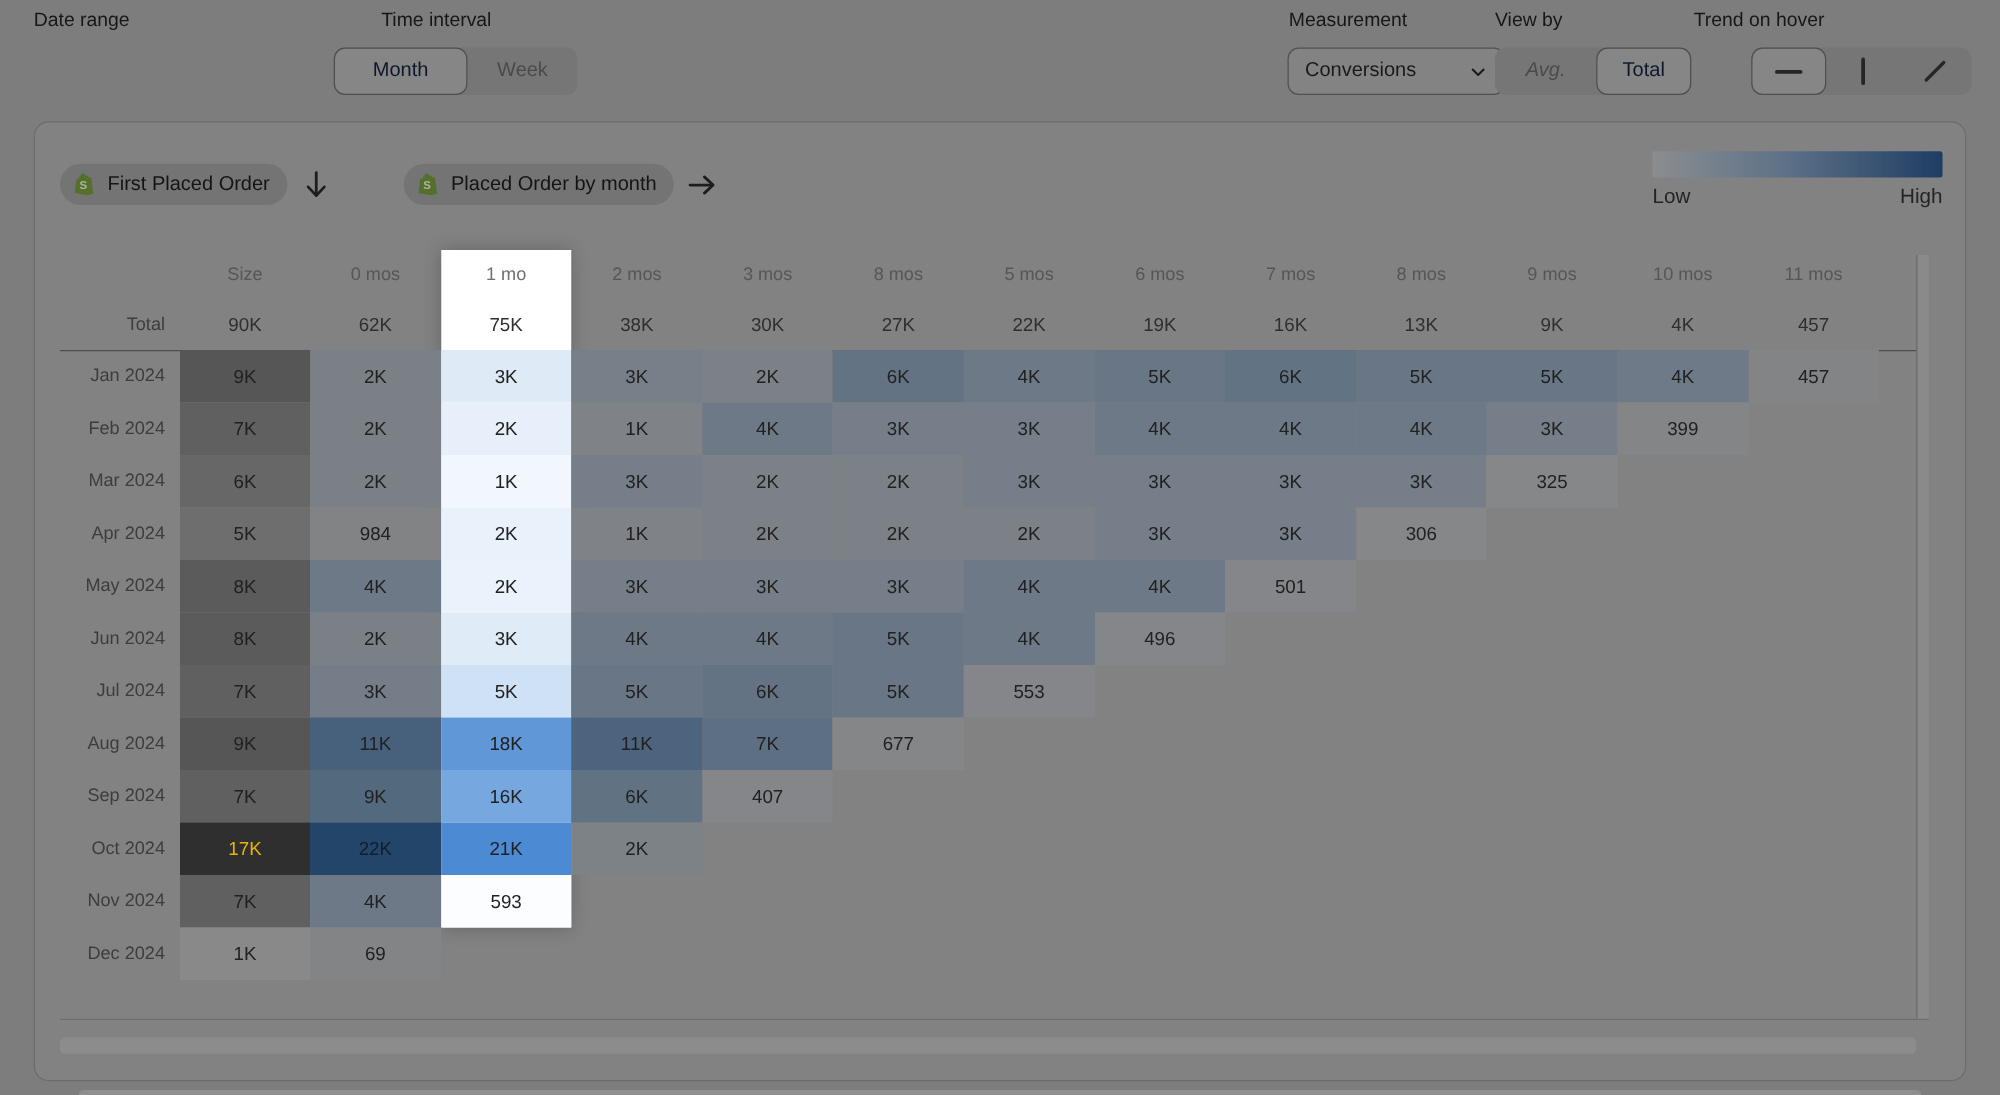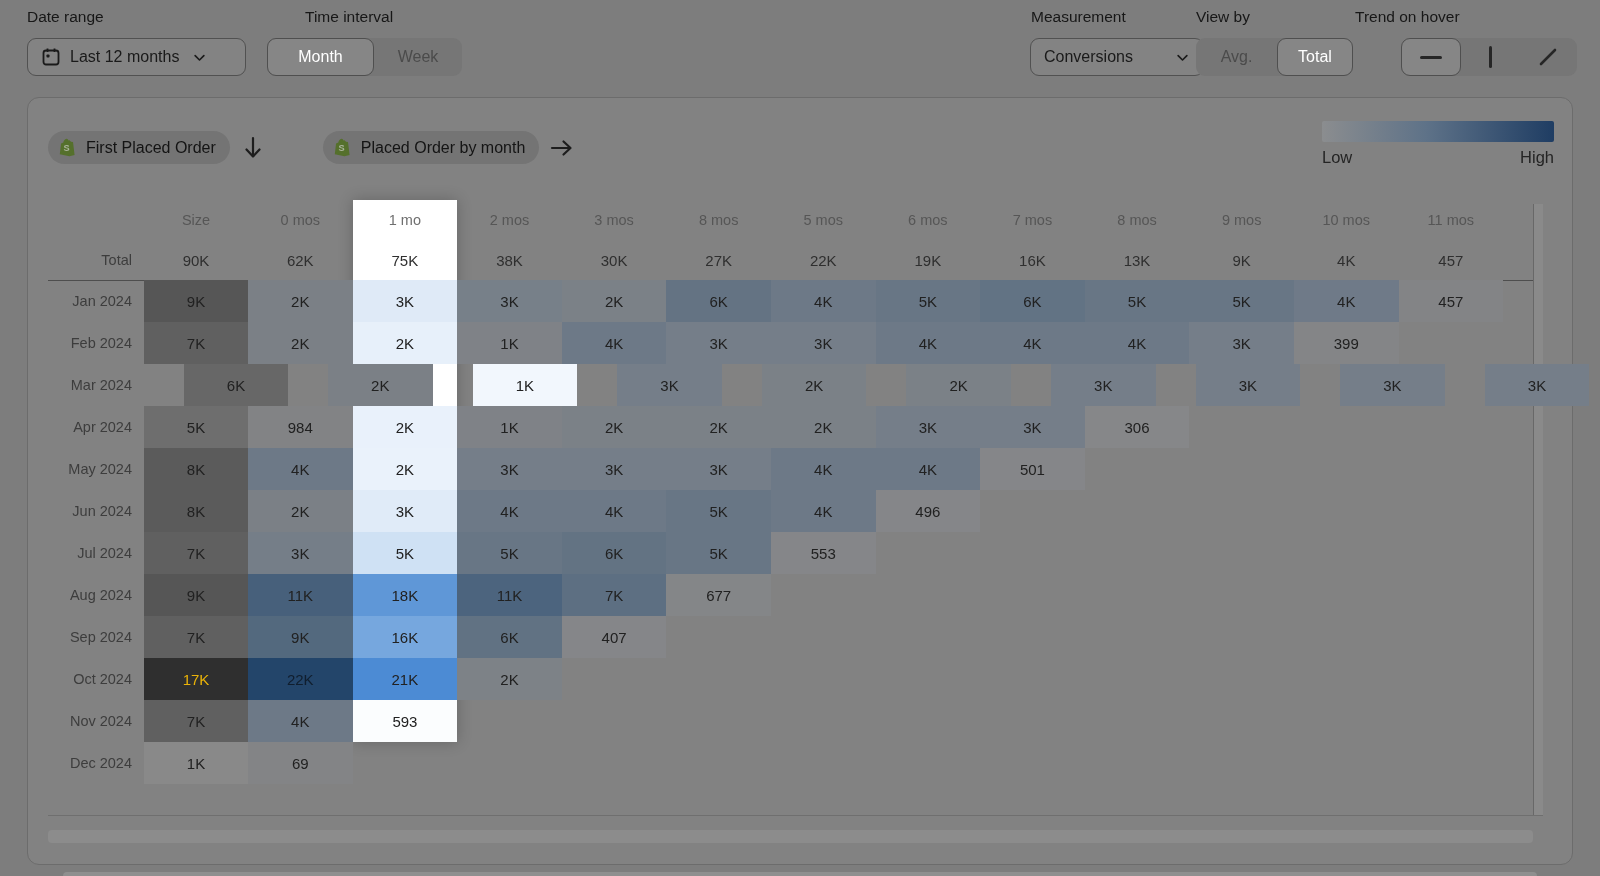--- a/index.html
+++ b/index.html
@@ -19,21 +19,21 @@
     cursor:pointer;
   }
   .seg{
     height:38px;border-radius:9px;background:#767676;display:flex;align-items:stretch;
   }
   .seg-item{
     display:flex;align-items:center;justify-content:center;font-size:16px;color:#4b4b4b;
     border-radius:9px;cursor:pointer;
   }
   .seg-item.selected{
-    background:#868686;border:1.5px solid #4f4f4f;color:#ffffff;
+    background:#868686;border:1.5px solid #4f4f4f;color:#0f172a;
   }
   .icon-line-h{width:22px;height:3px;background:#262626;border-radius:2px;}
   .icon-line-v{width:3px;height:22px;background:#262626;border-radius:2px;}
   
   .card{
     left:27px;top:97px;width:1546px;height:768px;background:#828282;
     border:1px solid #6c6c6c;border-radius:12px;
   }
   .pill{
     height:33px;border-radius:17px;background:#747474;display:flex;align-items:center;
@@ -56,56 +56,40 @@
   .divline{background:#4e4e4e;}
   .tbl-bottom{background:#6f6f6f;}
   .next-card{background:#8f8f8f;border-radius:10px 10px 0 0;}
 </style>
 </head>
 <body>
 
 <div class="stage">
 
   <div class="abs tlabel" style="left:27px;top:8px;">Date range</div>
-  <div class="abs btn" style="left:27px;top:38px;width:219px;">
-    <span style="display:flex;">
-      <svg width="20" height="20" viewBox="0 0 20 20">
-          <rect x="2.5" y="3.5" width="15" height="14" rx="2.5" fill="none" stroke="#1a1a1a" stroke-width="1.8"></rect>
-          <line x1="6.5" y1="1.5" x2="6.5" y2="5" stroke="#1a1a1a" stroke-width="1.8"></line>
-          <line x1="13.5" y1="1.5" x2="13.5" y2="5" stroke="#1a1a1a" stroke-width="1.8"></line>
-          <rect x="5.5" y="7.5" width="3" height="3" rx="0.8" fill="#1a1a1a"></rect>
-        </svg>
-    </span>
-    <span>Last 12 months</span>
-    <span style="display:flex;margin-left:4px;">
-      <svg width="15" height="15" viewBox="0 0 24 24">
-          <path d="M5 9l7 7 7-7" fill="none" stroke="#1a1a1a" stroke-width="2.6" stroke-linecap="round" stroke-linejoin="round"></path>
-        </svg>
-    </span>
-  </div>
 
   <div class="abs tlabel" style="left:267px;top:8px;margin-left:38px;">Time interval</div>
   <div class="abs seg" style="left:267px;top:38px;width:195px;">
     <div class="seg-item selected" style="width:107px;">Month</div>
     <div class="seg-item" style="width:88px;">Week</div>
   </div>
 
   <div class="abs tlabel" style="left:1031px;top:8px;">Measurement</div>
   <div class="abs btn" style="left:1030px;top:38px;width:174px;justify-content:space-between;">
     <span>Conversions</span>
     <span style="display:flex;">
       <svg width="15" height="15" viewBox="0 0 24 24">
           <path d="M5 9l7 7 7-7" fill="none" stroke="#1a1a1a" stroke-width="2.6" stroke-linecap="round" stroke-linejoin="round"></path>
         </svg>
     </span>
   </div>
 
   <div class="abs tlabel" style="left:1196px;top:8px;">View by</div>
   <div class="abs seg" style="left:1196px;top:38px;width:157px;">
-    <div class="seg-item" style="width:81px;">Avg.</div>
+    <div class="seg-item" style="width:81px;font-style:italic;">Avg.</div>
     <div class="seg-item selected" style="width:76px;">Total</div>
   </div>
 
   <div class="abs tlabel" style="left:1355px;top:8px;">Trend on hover</div>
   <div class="abs seg" style="left:1401px;top:38px;width:176px;">
     <div class="seg-item selected" style="width:60px;">
       <span class="icon-line-h"></span>
     </div>
     <div class="seg-item" style="width:58px;">
       <span class="icon-line-v"></span>
@@ -222,21 +206,21 @@
         <div class="cell " style="width: 104.6px; background: rgb(109, 121, 135);">4K</div>
         <div class="cell " style="width: 104.6px; background: rgb(117, 126, 137);">3K</div>
         <div class="cell " style="width: 104.6px; background: rgb(117, 126, 137);">3K</div>
         <div class="cell " style="width: 104.6px; background: rgb(109, 121, 135);">4K</div>
         <div class="cell " style="width: 104.6px; background: rgb(109, 121, 135);">4K</div>
         <div class="cell " style="width: 104.6px; background: rgb(109, 121, 135);">4K</div>
         <div class="cell " style="width: 104.6px; background: rgb(117, 126, 137);">3K</div>
         <div class="cell " style="width: 104.6px; background: rgb(132, 133, 135);">399</div>
         <div class="cell " style="width: 104.6px;"></div>
       </div>
-      <div class="trow" style="height: 42px; position: relative; gap: 40px;">
+      <div class="trow" style="height: 42px; position: relative;">
         <div class="cell rlabel" style="width: 96px;">Mar 2024</div>
         <div class="cell " style="width: 104px; background: rgb(103, 103, 103);">6K</div>
         <div class="cell " style="width: 104.6px; background: rgb(123, 128, 134);">2K</div>
         <div class="cell " style="width: 104.6px; background: rgb(242, 247, 253);">1K</div>
         <div class="cell " style="width: 104.6px; background: rgb(117, 126, 137);">3K</div>
         <div class="cell " style="width: 104.6px; background: rgb(123, 129, 135);">2K</div>
         <div class="cell " style="width: 104.6px; background: rgb(123, 129, 135);">2K</div>
         <div class="cell " style="width: 104.6px; background: rgb(117, 126, 137);">3K</div>
         <div class="cell " style="width: 104.6px; background: rgb(117, 126, 137);">3K</div>
         <div class="cell " style="width: 104.6px; background: rgb(117, 126, 137);">3K</div>

